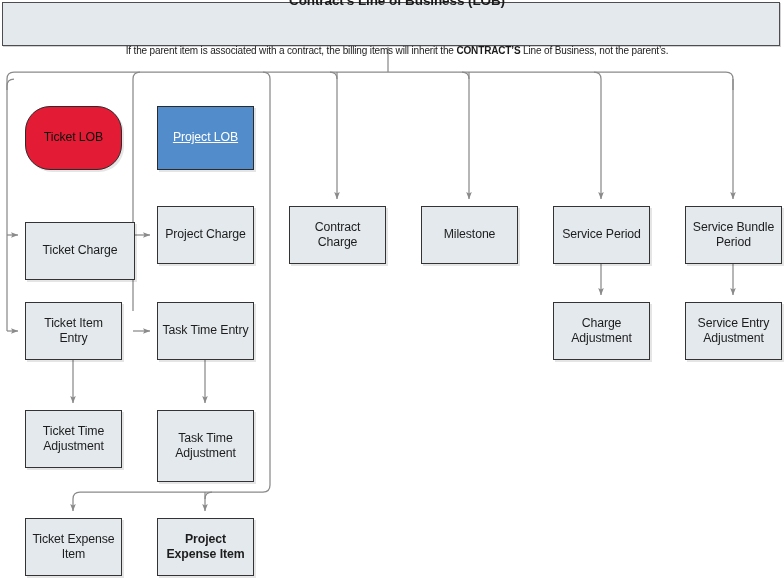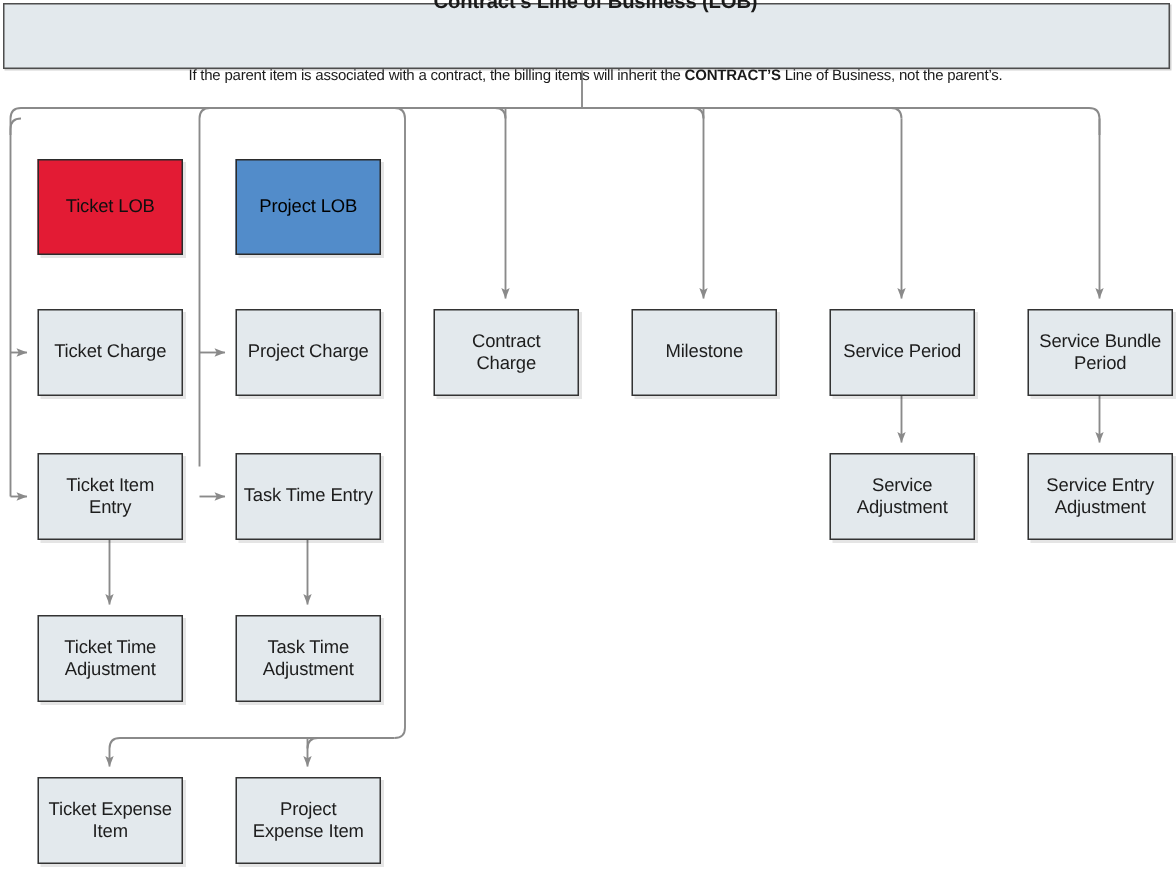--- a/index.html
+++ b/index.html
@@ -84,21 +84,22 @@
     font-size: 12.3px;
   }
   .node.red {
     background: #e31b34;
     border-color: #2b2b2b;
     color: #0f0f0f;
   }
   .node.blue {
     background: #528cca;
     border-color: #2b2b2b;
-    color: #000000;
+    color: #ffffff;
+    text-decoration: underline;
   }
 </style>
 </head>
 <body>
 
 <div id="diagram">
 
   <svg id="wires" viewBox="0 0 784 579" width="784" height="579">
     <defs>
       <marker id="arrow" markerWidth="9" markerHeight="9" refX="7.4" refY="3.2" orient="auto" markerUnits="userSpaceOnUse">
@@ -156,27 +157,27 @@
 
     </g>
   </svg>
 
   <div class="banner">
     <div class="banner-title">Contract’s Line of Business (LOB)</div>
     <div class="banner-sub"><span>If the parent item is associated with a contract, the billing items will inherit the </span><b>CONTRACT’S</b><span> Line of Business, not the parent’s.</span></div>
   </div>
 
   <div id="node-layer">
-      <div class="node red lob" style="left: 25px; top: 106px; width: 97px; height: 64px;">
+      <div class="node red lob" style="left: 25px; top: 106px; width: 97px; height: 64px; border-radius: 25px;">
         <span>Ticket LOB</span>
       </div>
       <div class="node blue lob" style="left: 157px; top: 106px; width: 97px; height: 64px;">
         <span>Project LOB</span>
       </div>
-      <div class="node" style="left: 25px; top: 206px; width: 97px; height: 58px;">
+      <div class="node" style="left: 25px; top: 222px; width: 110px; height: 58px;">
         <span>Ticket Charge</span>
       </div>
       <div class="node" style="left: 157px; top: 206px; width: 97px; height: 58px;">
         <span>Project Charge</span>
       </div>
       <div class="node" style="left: 289px; top: 206px; width: 97px; height: 58px;">
         <span>Contract Charge</span>
       </div>
       <div class="node" style="left: 421px; top: 206px; width: 97px; height: 58px;">
         <span>Milestone</span>
@@ -187,32 +188,32 @@
       <div class="node" style="left: 685px; top: 206px; width: 97px; height: 58px;">
         <span>Service Bundle Period</span>
       </div>
       <div class="node" style="left: 25px; top: 302px; width: 97px; height: 58px;">
         <span>Ticket Item Entry</span>
       </div>
       <div class="node" style="left: 157px; top: 302px; width: 97px; height: 58px;">
         <span>Task Time Entry</span>
       </div>
       <div class="node" style="left: 553px; top: 302px; width: 97px; height: 58px;">
-        <span>Service Adjustment</span>
+        <span>Charge Adjustment</span>
       </div>
       <div class="node" style="left: 685px; top: 302px; width: 97px; height: 58px;">
         <span>Service Entry Adjustment</span>
       </div>
       <div class="node" style="left: 25px; top: 410px; width: 97px; height: 58px;">
         <span>Ticket Time Adjustment</span>
       </div>
-      <div class="node" style="left: 157px; top: 410px; width: 97px; height: 58px;">
+      <div class="node" style="left: 157px; top: 410px; width: 97px; height: 72px;">
         <span>Task Time Adjustment</span>
       </div>
       <div class="node" style="left: 25px; top: 518px; width: 97px; height: 58px;">
         <span>Ticket Expense Item</span>
       </div>
-      <div class="node" style="left: 157px; top: 518px; width: 97px; height: 58px;">
+      <div class="node" style="left: 157px; top: 518px; width: 97px; height: 58px; font-weight: bold;">
         <span>Project Expense Item</span>
       </div>
     </div>
 
 </div>
 
 </body></html>

